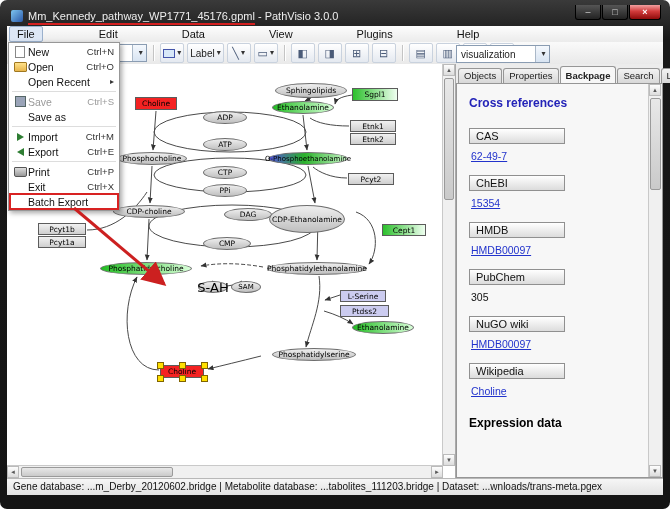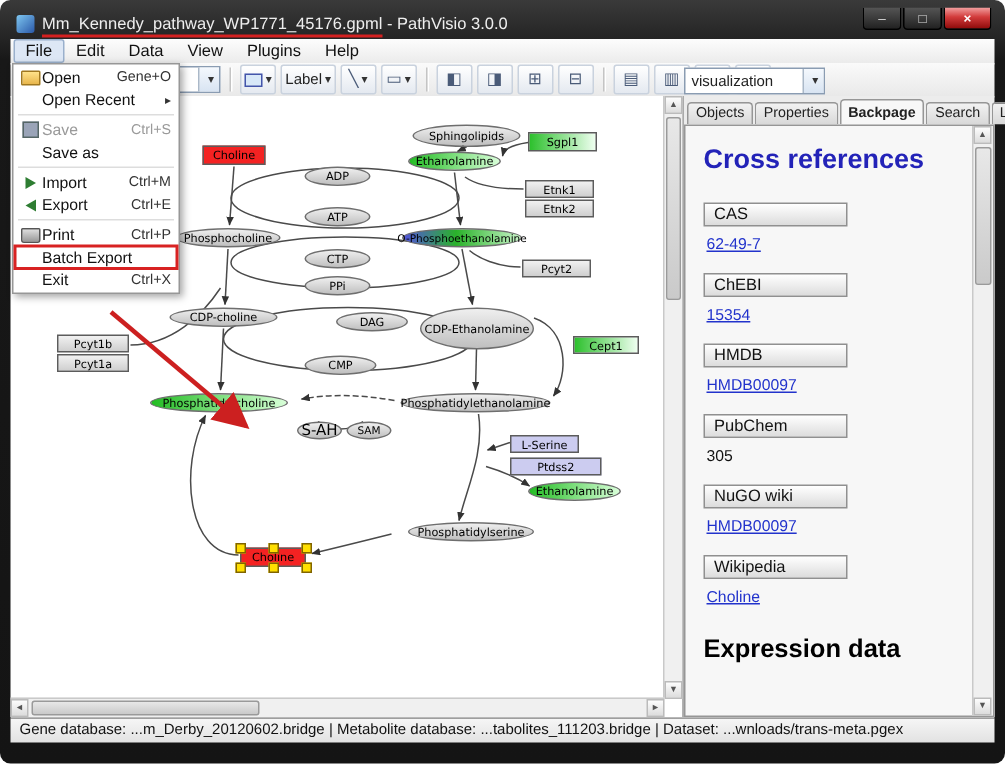--- a/index.html
+++ b/index.html
@@ -5,21 +5,21 @@
   html,body{margin:0;padding:0;background:#fff;width:670px;height:509px;font-family:"Liberation Sans",sans-serif;}
   .frame{position:absolute;left:0;top:0;width:670px;height:509px;background:linear-gradient(#3a3a3a,#181818 40px,#141414);border-radius:7px;overflow:hidden;}
   
   .titlebar{position:absolute;left:7px;top:5px;right:7px;height:21px;display:flex;align-items:center;color:#eee;font-size:11px;padding:0 2px;}
   .app-ico{width:12px;height:12px;background:linear-gradient(135deg,#7ec6f0,#2a58a8);border-radius:2px;margin:0 5px 0 2px;}
   .title-file{border-bottom:2px solid #d42020;padding-bottom:1px;}
   .winbtns{margin-left:auto;display:flex;align-items:flex-start;height:100%;}
   .wbtn{width:24px;height:14px;display:flex;align-items:center;justify-content:center;font-size:9px;color:#ddd;background:linear-gradient(#555,#222);border:1px solid #000;border-top:none;border-radius:0 0 3px 3px;margin-left:1px;}
   .wbtn.close{width:30px;background:linear-gradient(#f2a0a0,#d23b3b 45%,#8f0b0b);color:#fff;font-weight:bold;}
   
-  .menubar{position:absolute;left:7px;top:26px;right:7px;height:16px;background:linear-gradient(#fdfdfd,#ebebeb);border-bottom:1px solid #d0d0d0;display:flex;align-items:center;font-size:11px;color:#111;padding-left:2px;}
+  .menubar{position:absolute;left:7px;top:26px;right:7px;height:16px;background:linear-gradient(#fdfdfd,#ebebeb);border-bottom:1px solid #d0d0d0;display:flex;align-items:center;font-size:11px;color:#111;padding-left:2px;gap:48px;}
   .menu-item{padding:1px 7px;border:1px solid transparent;border-radius:2px;}
   .menu-item.active{background:#dde7f5;border-color:#9ab0cc;}
   
   .toolbar{position:absolute;left:7px;top:42px;right:7px;height:22px;background:linear-gradient(#fafafa,#e9e9e9);border-bottom:1px solid #c8c8c8;display:flex;align-items:center;gap:3px;padding:0 5px;font-size:11px;color:#222;}
   .tsep{width:1px;height:16px;background:#c4c4c4;margin:0 3px;box-shadow:1px 0 0 #fff;}
   .tbtn{height:18px;min-width:18px;display:flex;align-items:center;justify-content:center;border:1px solid #c9d2de;border-radius:2px;background:linear-gradient(#fff,#e4e9f0);padding:0 2px;}
   .tbtn .glyph{font-size:11px;color:#4a5b78;line-height:1;}
   .page-ico{width:10px;height:12px;background:#fff;border:1px solid #7a7a7a;box-shadow:inset 0 0 0 1px #fff;}
   .dn-ico{width:10px;height:7px;border:1px solid #4455aa;background:#d8e8f8;}
   .caret{font-size:8px;color:#333;margin-left:2px;line-height:1;}
@@ -45,25 +45,25 @@
   .sb-h{left:0;right:12px;bottom:0;height:12px;border-top:1px solid #c9c9c9;}
   .sb-arrow{position:absolute;width:12px;height:12px;display:flex;align-items:center;justify-content:center;font-size:6px;color:#555;background:linear-gradient(#fdfdfd,#dcdcdc);border:1px solid #bbb;box-sizing:border-box;}
   .sb-thumb{position:absolute;background:linear-gradient(#e8e8e8,#cacaca);border:1px solid #9a9a9a;border-radius:2px;}
   
   .rightpanel{position:absolute;left:455px;top:64px;right:7px;bottom:31px;background:#ececec;border-left:1px solid #aaa;display:flex;flex-direction:column;justify-content:center;}
   .tabs{height:17px;display:flex;gap:1px;padding:2px 2px 0 2px;font-size:9.5px;color:#222;}
   .tab{padding:1px 5px;background:linear-gradient(#f2f2f2,#d8d8d8);border:1px solid #969696;border-bottom:none;border-radius:3px 3px 0 0;margin-top:2px;}
   .tab.active{background:#f7f7f7;margin-top:0;padding-top:3px;font-weight:bold;}
   .panel-body{flex:1;background:#f7f7f7;border:1px solid #969696;display:flex;overflow:hidden;}
   .backpage{flex:1;padding:8px 4px 0 12px;overflow:hidden;}
-  .cr-title{color:#2323b8;font-weight:bold;font-size:18px;margin:4px 0 16px 0;}
+  .cr-title{color:#2323b8;font-weight:bold;font-size:12px;margin:4px 0 16px 0;}
   .cr-header{display:inline-block;min-width:82px;padding:1px 6px;border:1px solid #909090;background:linear-gradient(#ffffff,#dcdcdc);font-size:11px;color:#111;}
   .cr-link{display:inline-block;margin:6px 0 11px 2px;font-size:10.5px;color:#2233cc;text-decoration:underline;}
   .cr-plain{display:inline-block;margin:6px 0 11px 2px;font-size:10.5px;color:#111;}
-  .cr-footer{font-weight:bold;font-size:17px;margin-top:8px;color:#000;}
+  .cr-footer{font-weight:bold;font-size:12px;margin-top:8px;color:#000;}
   .panel-scroll{width:13px;position:relative;background:#f0f0f0;border-left:1px solid #c9c9c9;}
   
   .statusbar{position:absolute;left:7px;right:7px;top:478px;height:17px;background:linear-gradient(#f6f6f6,#e2e2e2);border-top:1px solid #b8b8b8;font-size:10px;color:#111;padding:2px 6px;box-sizing:border-box;white-space:nowrap;overflow:hidden;}
   
   .filemenu{position:absolute;left:8px;top:42px;width:108px;background:#fff;border:1px solid #979797;box-shadow:2px 2px 5px rgba(0,0,0,.35);z-index:50;font-size:10.5px;padding:1px;}
   .mrow{display:flex;align-items:center;height:15px;padding:0 4px 0 2px;color:#111;}
   .mrow.disabled{color:#9a9a9a;}
   .mrow.batch{outline:2px solid #d82222;outline-offset:-1px;}
   .mi-icon{width:16px;display:flex;align-items:center;justify-content:center;}
   .mi-label{flex:1;}
@@ -216,31 +216,31 @@
     <div class="node rect" style="left:343px;top:56px;width:46px;height:12px">Etnk1</div>
     <div class="node rect" style="left:343px;top:69px;width:46px;height:12px">Etnk2</div>
     <div class="node ell" style="left:196px;top:74px;width:44px;height:13px">ATP</div>
     <div class="node ell" style="left:110px;top:88px;width:70px;height:13px">Phosphocholine</div>
     <div class="node ell bluegreen" style="left:261px;top:88px;width:80px;height:13px">O-Phosphoethanolamine</div>
     <div class="node ell" style="left:196px;top:102px;width:44px;height:13px">CTP</div>
     <div class="node rect" style="left:341px;top:109px;width:46px;height:12px">Pcyt2</div>
     <div class="node ell" style="left:196px;top:120px;width:44px;height:13px">PPi</div>
     <div class="node ell" style="left:106px;top:141px;width:72px;height:13px">CDP-choline</div>
     <div class="node ell" style="left:217px;top:144px;width:48px;height:13px">DAG</div>
-    <div class="node ell" style="left:273px;top:141px;width:76px;height:28px">CDP-Ethanolamine</div>
+    <div class="node ell" style="left:262px;top:141px;width:76px;height:28px">CDP-Ethanolamine</div>
     <div class="node rect greengrad" style="left:375px;top:160px;width:44px;height:12px">Cept1</div>
     <div class="node rect" style="left:31px;top:159px;width:48px;height:12px">Pcyt1b</div>
     <div class="node rect" style="left:31px;top:172px;width:48px;height:12px">Pcyt1a</div>
     <div class="node ell" style="left:196px;top:173px;width:48px;height:13px">CMP</div>
     <div class="node ell green" style="left:93px;top:198px;width:92px;height:13px">Phosphatidylcholine</div>
-    <div class="node ell" style="left:191px;top:217px;width:30px;height:12px;font-size:10px">S-AH</div>
+    <div class="node ell" style="left:191px;top:217px;width:30px;height:12px;font-size:13px">S-AH</div>
     <div class="node ell" style="left:224px;top:217px;width:30px;height:12px;font-size:7px">SAM</div>
     <div class="node ell" style="left:260px;top:198px;width:100px;height:13px">Phosphatidylethanolamine</div>
     <div class="node rect lav" style="left:333px;top:226px;width:46px;height:12px">L-Serine</div>
-    <div class="node rect lav" style="left:333px;top:241px;width:61px;height:12px">Ptdss2</div>
+    <div class="node rect lav" style="left:333px;top:241px;width:49px;height:12px">Ptdss2</div>
     <div class="node ell green" style="left:345px;top:257px;width:62px;height:13px">Ethanolamine</div>
     <div class="node ell" style="left:265px;top:284px;width:84px;height:13px">Phosphatidylserine</div>
     <div class="node rect red" style="left:153px;top:301px;width:44px;height:13px">Choline</div>
 
     <div class="handle" style="left:150px;top:298px"></div>
     <div class="handle" style="left:172px;top:298px"></div>
     <div class="handle" style="left:194px;top:298px"></div>
     <div class="handle" style="left:150px;top:311px"></div>
     <div class="handle" style="left:172px;top:311px"></div>
     <div class="handle" style="left:194px;top:311px"></div>
@@ -304,24 +304,31 @@
     </div>
   </div>
 
   <div class="statusbar">
     <span>Gene database: ...m_Derby_20120602.bridge | Metabolite database: ...tabolites_111203.bridge | Dataset: ...wnloads/trans-meta.pgex</span>
   </div>
 
   <div class="filemenu">
     <div class="mrow">
       <span class="mi-icon">
+          <span class="ico-page"></span>
+        </span>
+      <span class="mi-label">New</span>
+      <span class="mi-short">Ctrl+N</span>
+    </div>
+    <div class="mrow">
+      <span class="mi-icon">
           <span class="ico-folder"></span>
         </span>
       <span class="mi-label">Open</span>
-      <span class="mi-short">Gene+O</span>
+      <span class="mi-short">Ctrl+O</span>
     </div>
     <div class="mrow">
       <span class="mi-icon"></span>
       <span class="mi-label">Open Recent</span>
       <span class="submenu-arrow">▸</span>
     </div>
     <div class="msep"></div>
     <div class="mrow disabled">
       <span class="mi-icon">
           <span class="ico-save"></span>
@@ -349,30 +356,30 @@
       <span class="mi-label">Export</span>
       <span class="mi-short">Ctrl+E</span>
     </div>
     <div class="msep"></div>
     <div class="mrow">
       <span class="mi-icon">
           <span class="ico-print"></span>
         </span>
       <span class="mi-label">Print</span>
       <span class="mi-short">Ctrl+P</span>
+    </div>
+    <div class="mrow">
+      <span class="mi-icon"></span>
+      <span class="mi-label">Exit</span>
+      <span class="mi-short">Ctrl+X</span>
     </div>
     <div class="mrow batch">
       <span class="mi-icon"></span>
       <span class="mi-label">Batch Export</span>
       <span class="mi-short"></span>
-    </div>
-    <div class="mrow">
-      <span class="mi-icon"></span>
-      <span class="mi-label">Exit</span>
-      <span class="mi-short">Ctrl+X</span>
     </div>
   </div>
 
   <svg class="annot" width="670" height="509">
     <defs>
       <marker id="redarrow" markerWidth="9" markerHeight="9" refX="7" refY="4" orient="auto">
         <path d="M0,0 L8,4 L0,8 z" fill="#cc2020"></path>
       </marker>
     </defs>
     <line x1="74" y1="208" x2="164" y2="284" stroke="#cc2020" stroke-width="3" marker-end="url(#redarrow)"></line>

